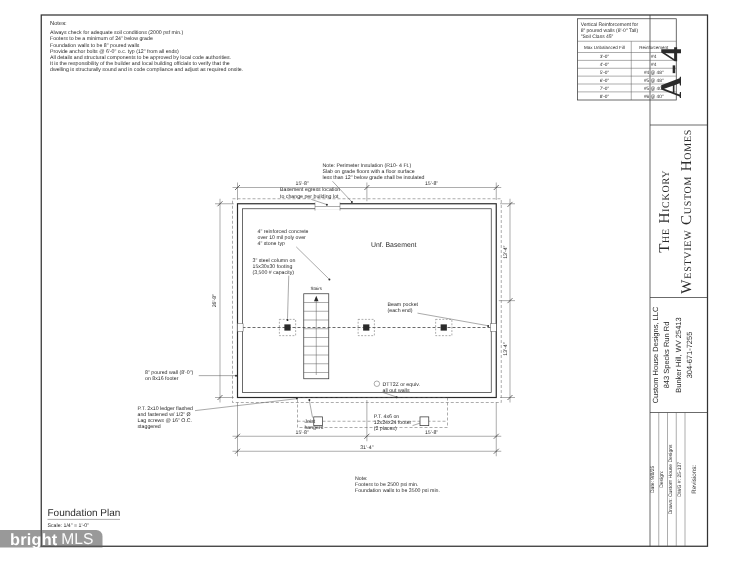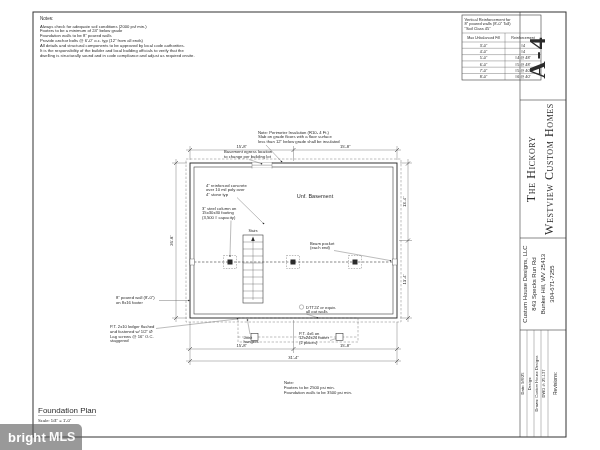--- a/index.html
+++ b/index.html
@@ -17,25 +17,25 @@
   .fillb{fill:#2b2b2b;stroke:none;}
   .whitefill{fill:#ffffff;stroke:none;}
   .t36{font-size:3.6px;}.t38{font-size:3.8px;}.t40{font-size:4px;}
   .t42{font-size:4.2px;}.t46{font-size:4.6px;}.t55{font-size:5.5px;}
   .f8{font-size:8px;}
   .mid{text-anchor:middle;}
   .serif{font-family:"Liberation Serif",serif;}
   .sc{font-variant:small-caps;letter-spacing:0.6px;}
   .sheetnum{font-size:24px;font-weight:bold;letter-spacing:2px;}
   .bigname{font-size:12px;}
-  .watermark{position:absolute;left:0;top:424px;width:82px;height:26px;
+  .watermark{position:absolute;left:0;top:424px;width:82px;height:14px;
     background:rgba(90,90,90,0.62);border-radius:0 5px 0 0;display:flex;align-items:center;
     padding-left:8px;box-sizing:border-box;color:#fff;}
   .wm-bold{font-weight:bold;font-size:13px;letter-spacing:0.2px;}
-  .wm-light{font-weight:700;font-size:12.5px;margin-left:3px;color:#fafafa;text-align:right;}
+  .wm-light{font-weight:400;font-size:12.5px;margin-left:3px;color:#fafafa;text-align:right;}
 </style>
 </head>
 <body>
 
 <div class="page">
 <svg viewBox="0 0 600 450" width="600" height="450">
 
   <g>
     <rect class="border" x="33" y="12" width="533" height="425"></rect>
     <line class="ln" x1="520" y1="12" x2="520" y2="437"></line>

